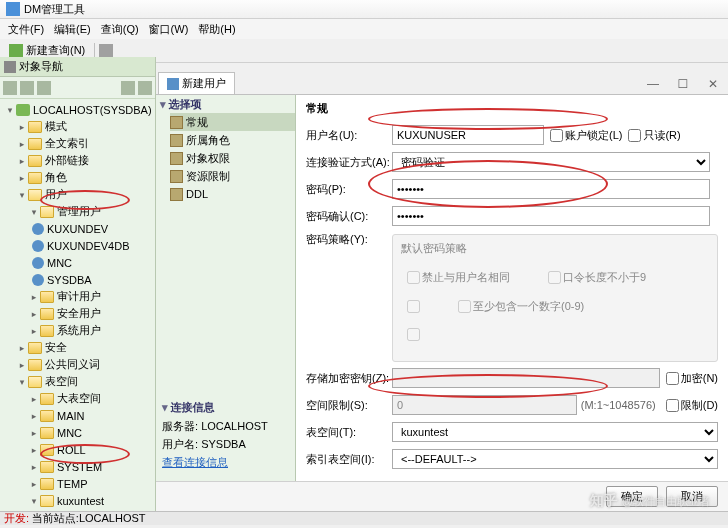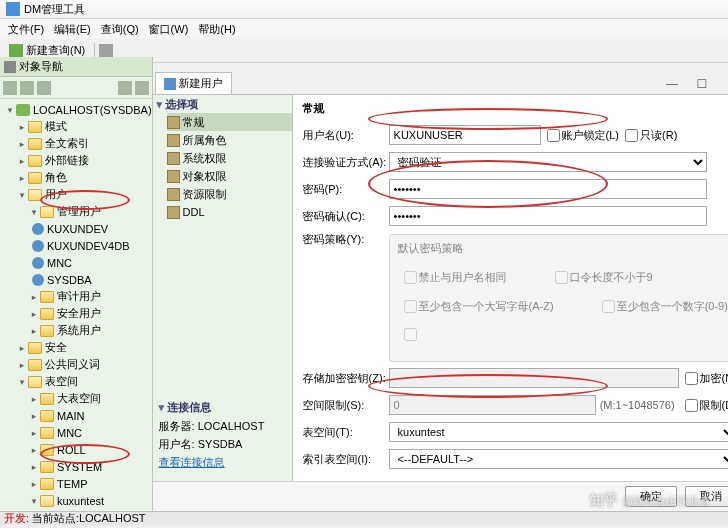--- a/index.html
+++ b/index.html
@@ -47,21 +47,21 @@
 .conn-info a { color: #2060c0; text-decoration: underline; }
 .dlg-right { flex: 1; padding: 6px 10px; overflow: auto; }
 .dlg-title { font-weight: bold; margin-bottom: 8px; }
 .form-row { display: flex; align-items: center; margin: 5px 0; min-height: 22px; }
 .form-label { width: 86px; flex-shrink: 0; }
 .form-row input[type=text], .form-row input[type=password], .form-row select { height: 20px; border: 1px solid #aaa; padding: 0 4px; background: #fff; }
 .form-row input[disabled], .form-row select[disabled] { background: #f0f0f0; color: #888; }
 .chk { display: flex; align-items: center; gap: 2px; margin-left: 6px; white-space: nowrap; }
 .chk input { margin: 0; }
 .policy-box { background: #f4f4f4; border: 1px solid #d8d8d8; border-radius: 3px; padding: 6px 8px; margin-top: 2px; }
-.policy-row { display: flex; gap: 42px; margin: 14px 0; color: #888; }
+.policy-row { display: flex; gap: 32px; margin: 14px 0; color: #888; }
 .oval { position: absolute; border: 2px solid #d03030; border-radius: 50%; pointer-events: none; }
 .dialog-footer { height: 30px; border-top: 1px solid #d0d0d0; display: flex; align-items: center; justify-content: flex-end; padding: 0 10px; gap: 8px; background: #f5f5f5; }
 .dialog-footer button { padding: 2px 14px; border: 1px solid #999; background: linear-gradient(#fff,#e8e8e8); border-radius: 2px; }
 .watermark { position: absolute; right: 18px; bottom: 18px; color: rgba(240,240,240,0.85); font-size: 13px; display: flex; align-items: center; gap: 4px; text-shadow: 0 0 3px rgba(0,0,0,0.4); }
 .zhihu-logo { font-weight: bold; font-size: 14px; }
 </style>
 </head>
 <body>
 
 <div class="titlebar">
@@ -245,24 +245,20 @@
           <div class="opt-item active">
               <span class="opt-icon"></span>
               <span>常规</span>
             </div>
           <div class="opt-item">
               <span class="opt-icon"></span>
               <span>所属角色</span>
             </div>
           <div class="opt-item">
               <span class="opt-icon"></span>
-              <span>系统权限</span>
-            </div>
-          <div class="opt-item">
-              <span class="opt-icon"></span>
               <span>对象权限</span>
             </div>
           <div class="opt-item">
               <span class="opt-icon"></span>
               <span>资源限制</span>
             </div>
           <div class="opt-item">
               <span class="opt-icon"></span>
               <span>DDL</span>
             </div>
@@ -313,21 +309,20 @@
                   <span>禁止与用户名相同</span>
                 </label>
                 <label class="chk">
                   <input type="checkbox" disabled="" style="">
                   <span>口令长度不小于9</span>
                 </label>
               </div>
             <div class="policy-row">
                 <label class="chk">
                   <input type="checkbox" disabled="" style="">
-                  <span>至少包含一个大写字母(A-Z)</span>
                 </label>
                 <label class="chk">
                   <input type="checkbox" disabled="" style="">
                   <span>至少包含一个数字(0-9)</span>
                 </label>
               </div>
             <div class="policy-row">
                 <label class="chk">
                   <input type="checkbox" disabled="" style="">
                 </label>

